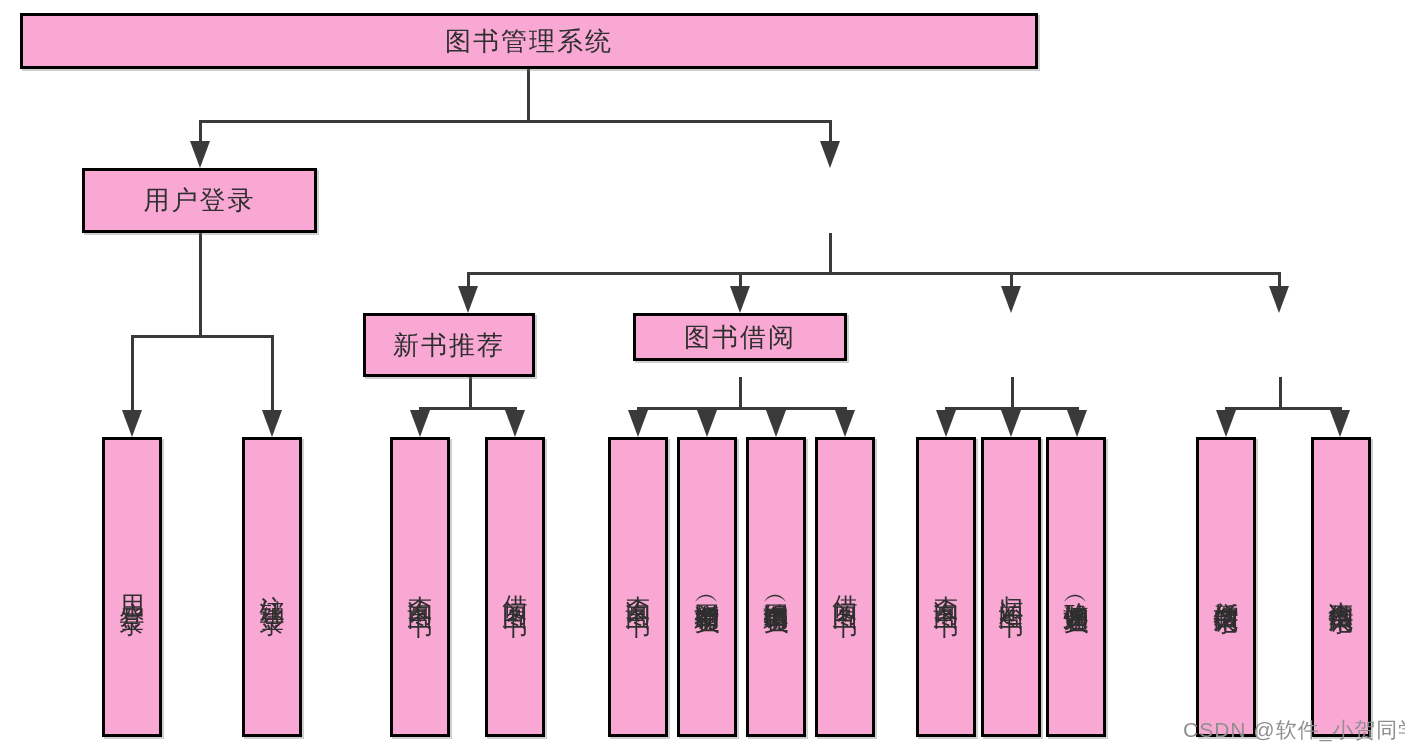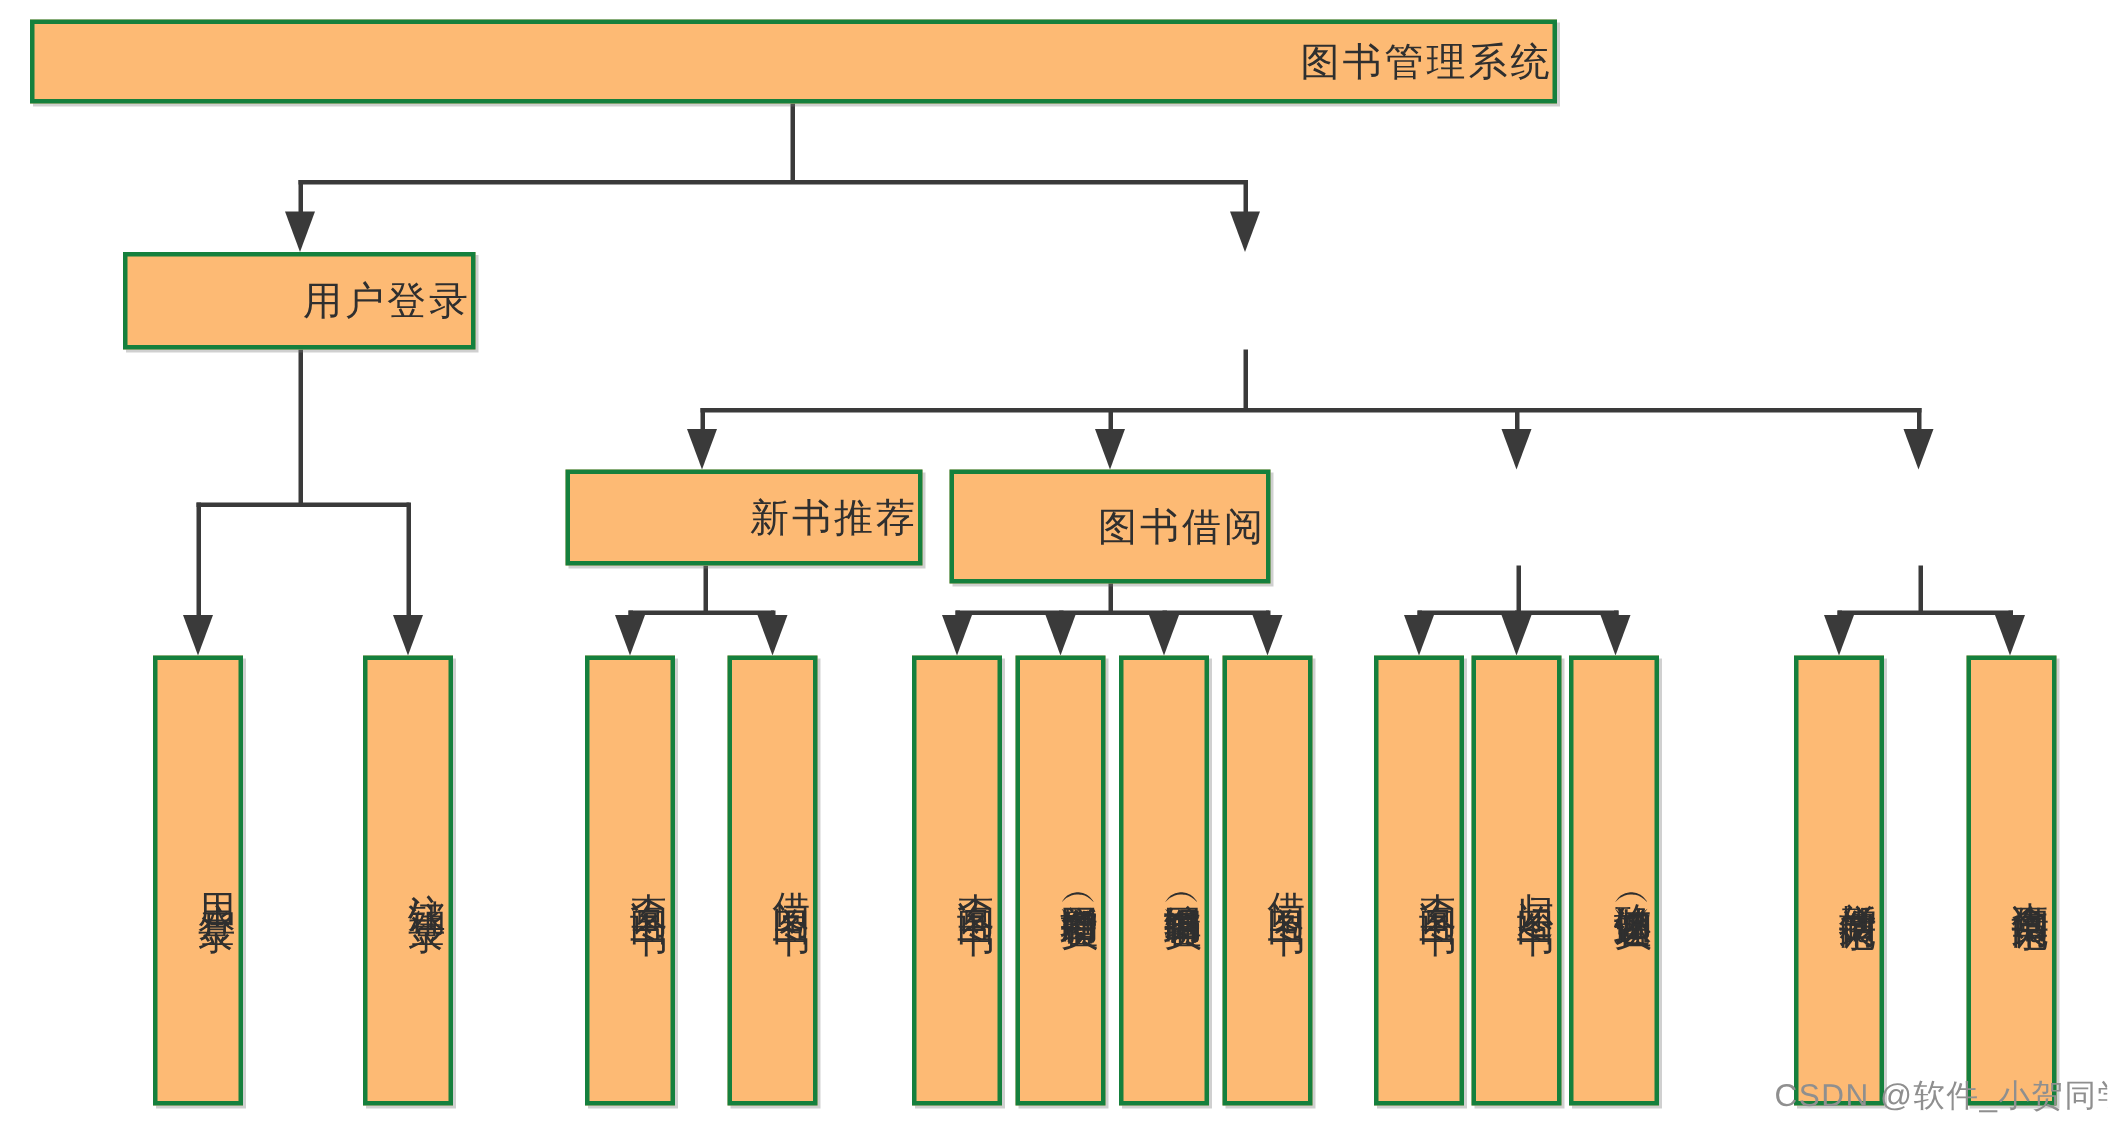--- a/index.html
+++ b/index.html
@@ -5,24 +5,24 @@
   html,body{margin:0;padding:0;background:#ffffff;}
   #canvas{
     position:relative;
     width:1405px;height:747px;
     background:#ffffff;
     font-family:"Liberation Sans","DejaVu Sans",sans-serif;
     overflow:hidden;
   }
   .box{
     position:absolute;
-    background:#fdba74;
-    border:3px solid #15803d;
+    background:#f9a8d4;
+    border:3px solid #000000;
     box-shadow:2px 2px 0 rgba(120,120,120,0.35);
-    display:flex;align-items:center;justify-content:flex-end;
+    display:flex;align-items:center;justify-content:center;
     box-sizing:border-box;
     z-index:2;
   }
   .hlabel{
     color:#2f2f2f;
     font-size:26px;
     letter-spacing:2px;
     white-space:nowrap;
   }
   .leaf{width:60px;height:300px;top:437px;}
@@ -84,24 +84,24 @@
   <div class="hline" style="left:467px;top:272px;width:814px;"></div>
   <div class="vline" style="left:467px;top:272px;height:16px;"></div>
   <div class="arrow" style="left:458px;top:286px;"></div>
   <div class="vline" style="left:739px;top:272px;height:16px;"></div>
   <div class="arrow" style="left:730px;top:286px;"></div>
   <div class="vline" style="left:1010px;top:272px;height:16px;"></div>
   <div class="arrow" style="left:1001px;top:286px;"></div>
   <div class="vline" style="left:1278px;top:272px;height:16px;"></div>
   <div class="arrow" style="left:1269px;top:286px;"></div>
 
-  <div class="box" style="left:377px;top:313px;width:238px;height:64px;">
+  <div class="box" style="left:363px;top:313px;width:172px;height:64px;">
     <span class="hlabel">新书推荐</span>
   </div>
-  <div class="box" style="left:633px;top:313px;width:214px;height:76px;">
+  <div class="box" style="left:633px;top:313px;width:214px;height:48px;">
     <span class="hlabel">图书借阅</span>
   </div>
 
   <div class="vline" style="left:469px;top:377px;height:31px;"></div>
   <div class="vline" style="left:739px;top:377px;height:31px;"></div>
   <div class="vline" style="left:1011px;top:377px;height:31px;"></div>
   <div class="vline" style="left:1279px;top:377px;height:31px;"></div>
 
   <div class="hline" style="left:419px;top:407px;width:97px;"></div>
   <div class="hline" style="left:637px;top:407px;width:209px;"></div>

